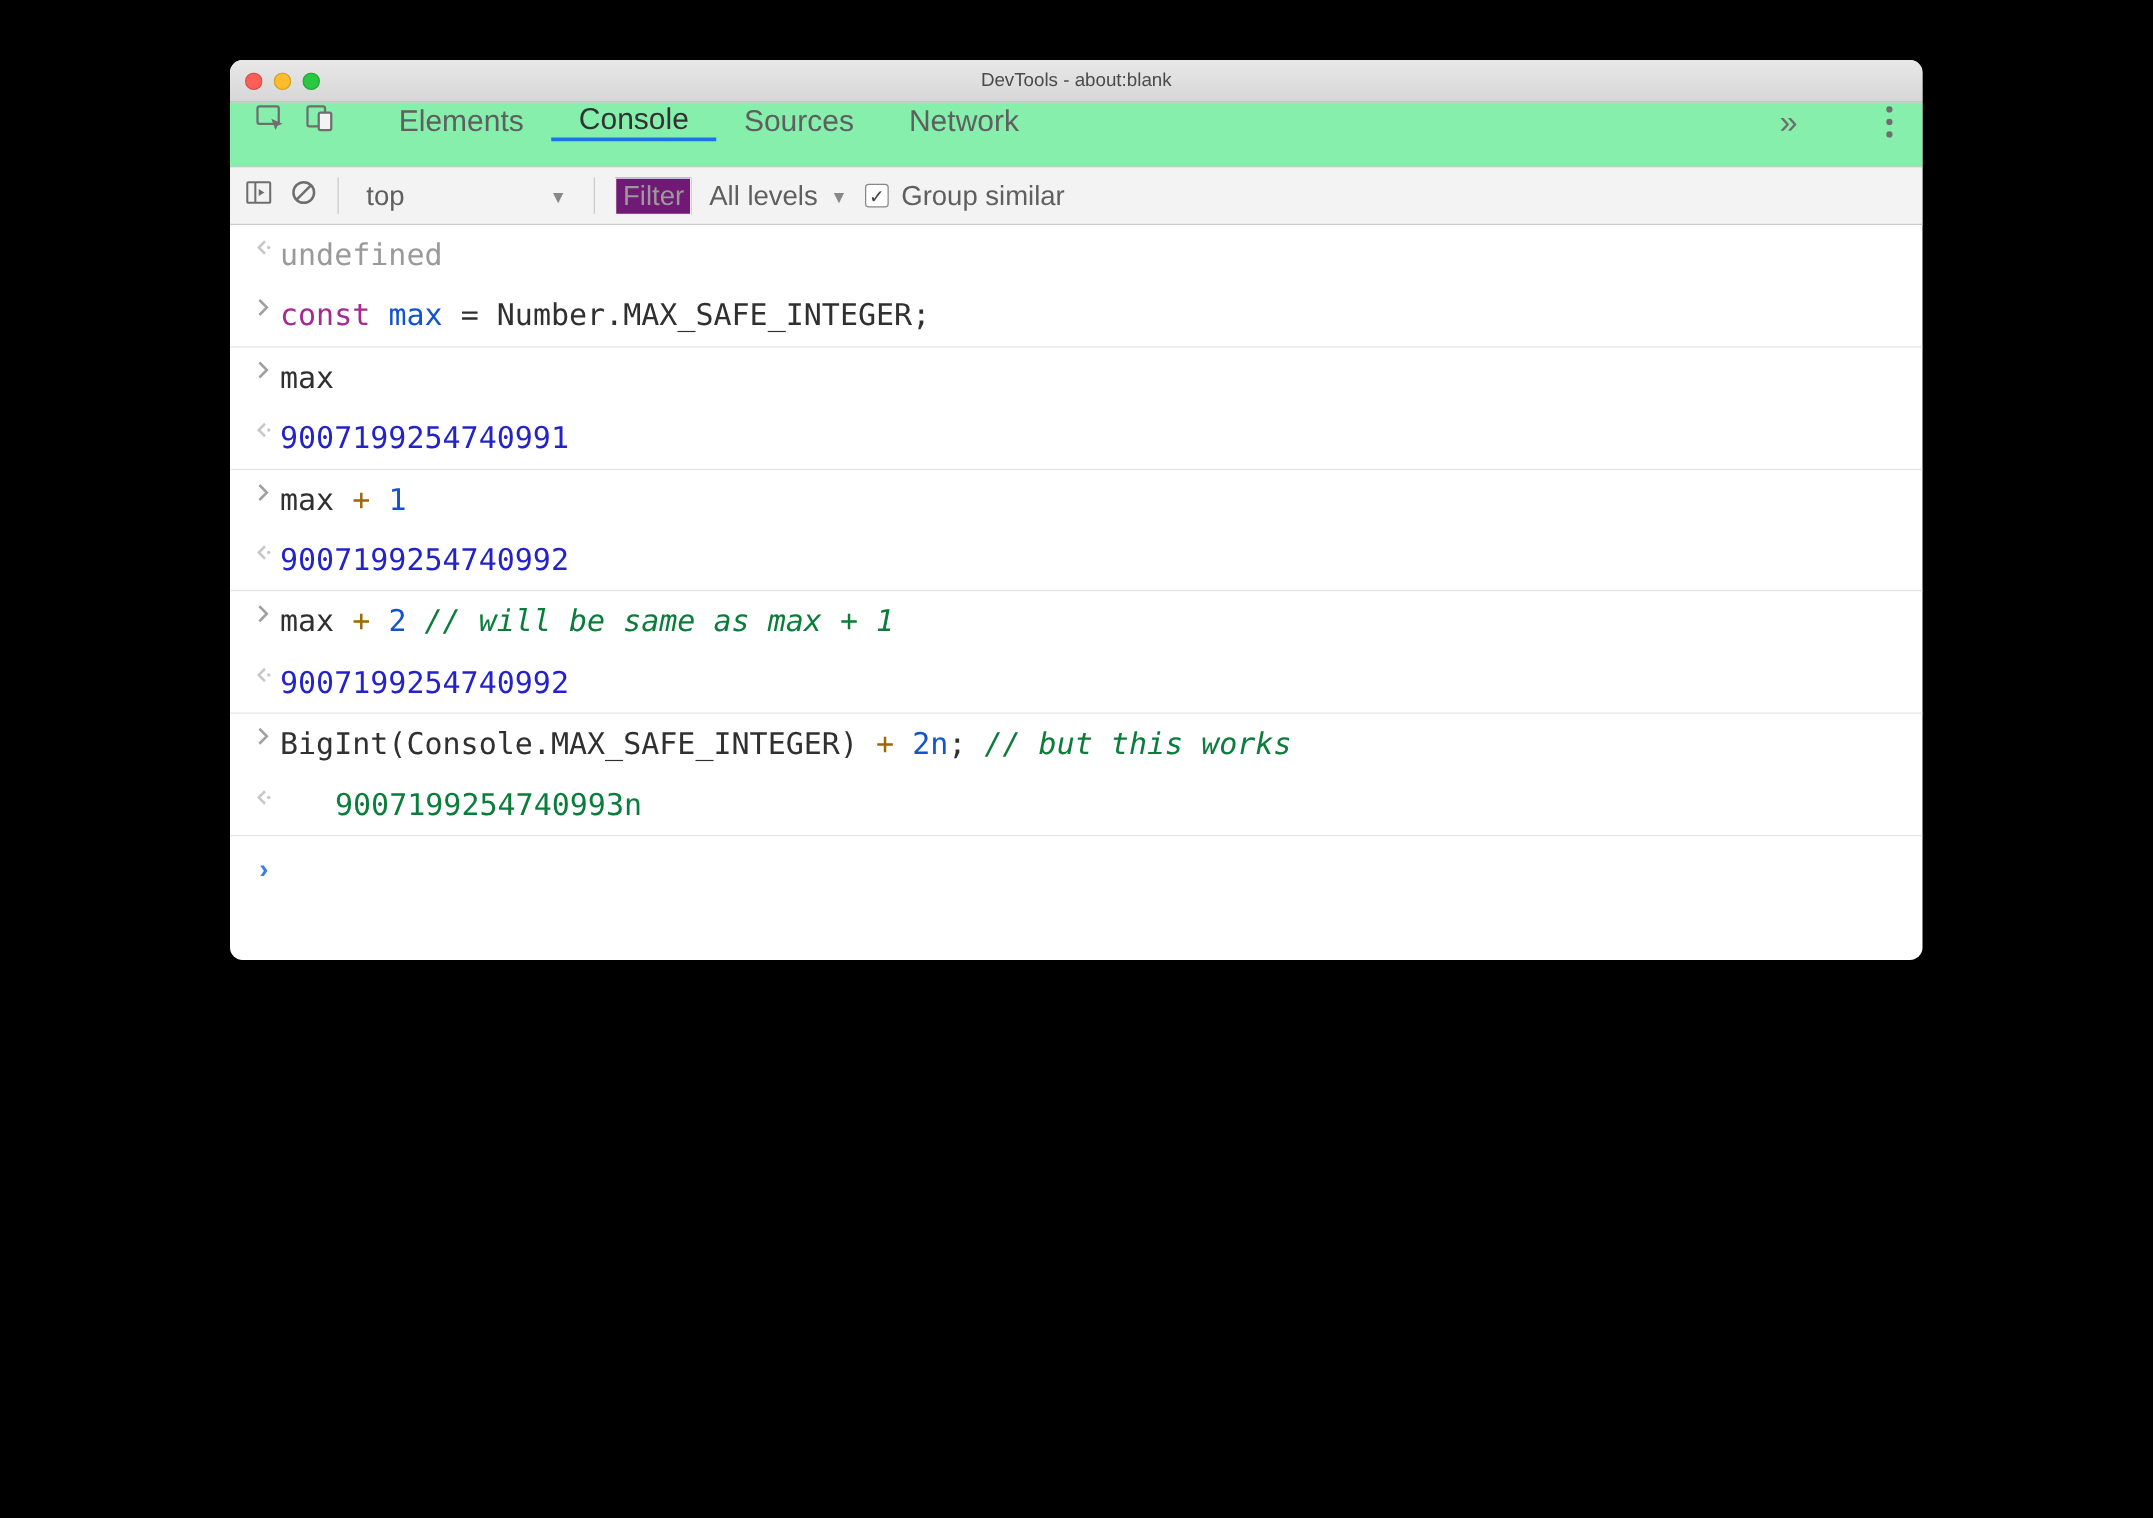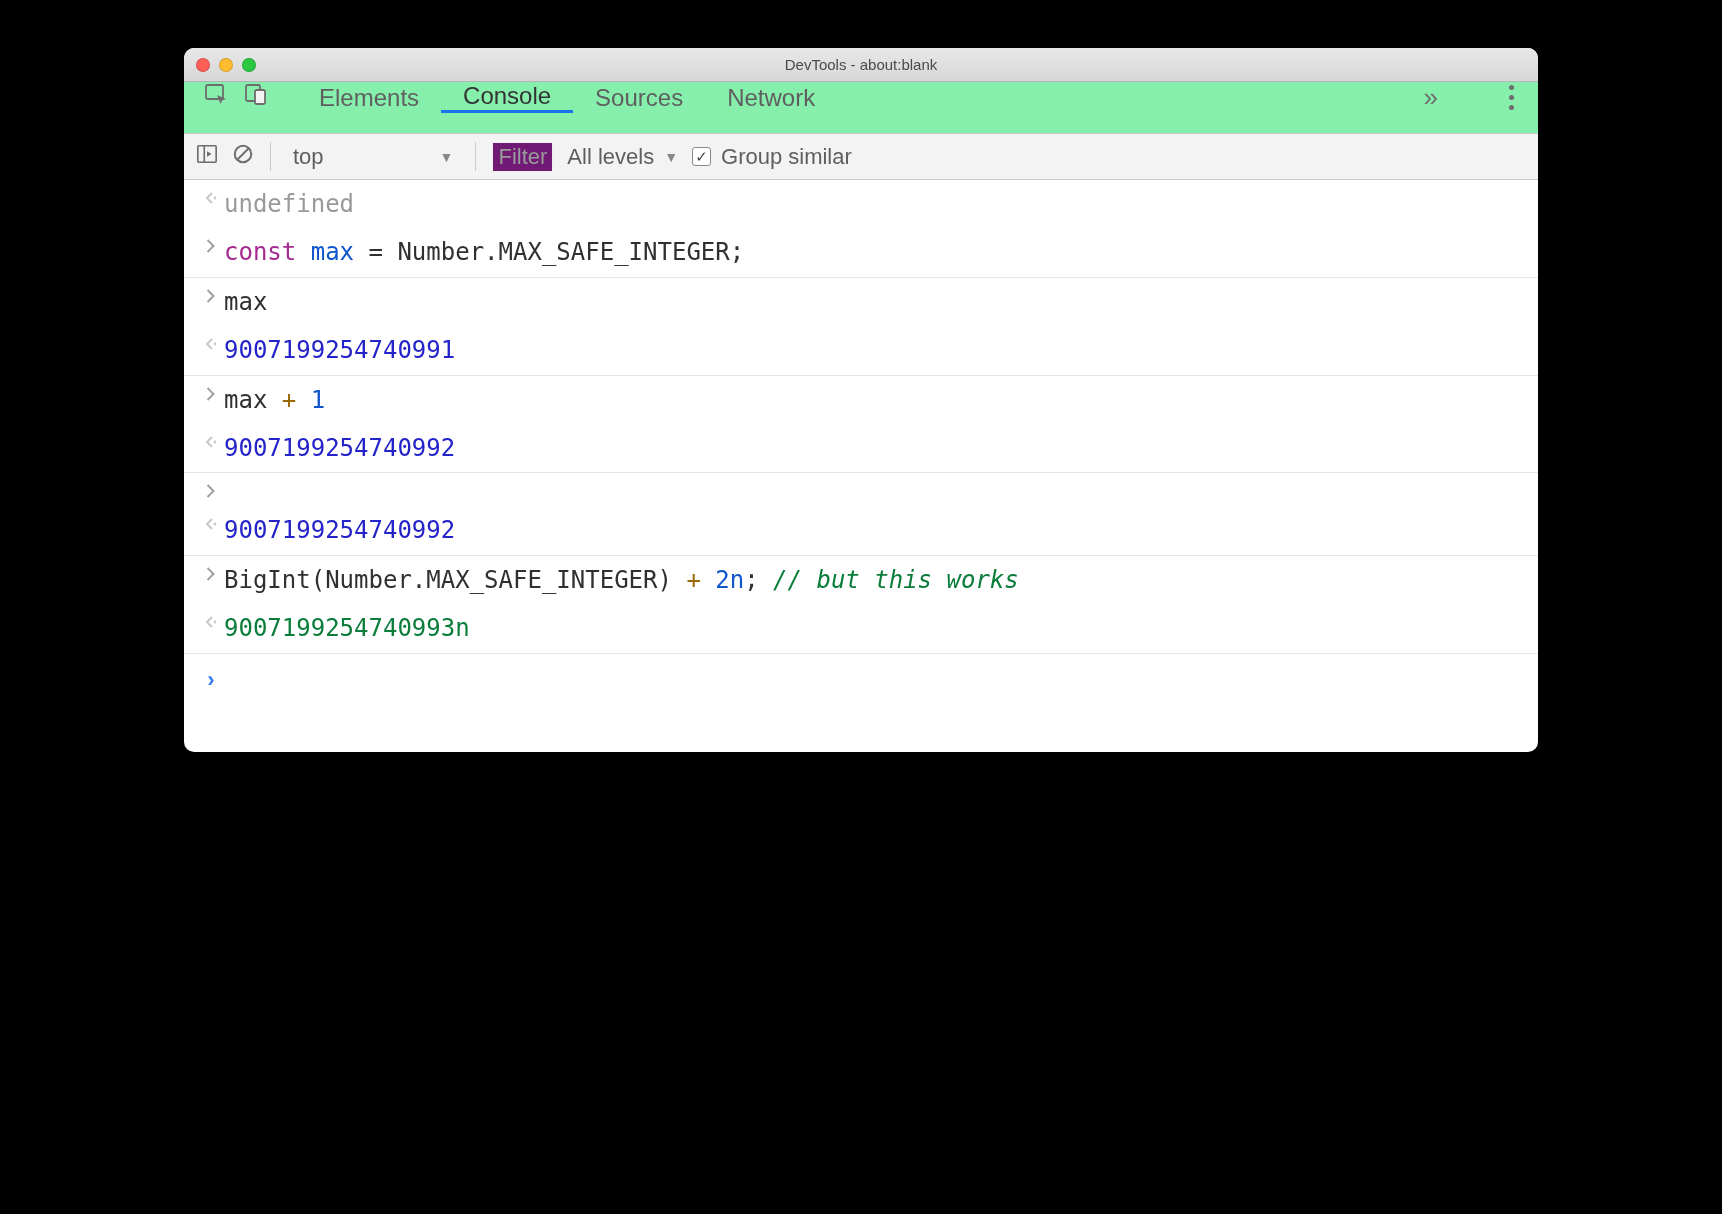--- a/index.html
+++ b/index.html
@@ -93,21 +93,21 @@
     display: flex; align-items: center; justify-content: center;
     color: #a0a0a0; font-size: 18px;
     padding-top: 3px;
   }
   .gut.blue { color:#367cf1; font-size:22px; font-weight:600;}
   .gut svg { display:block; }
   .code { flex: 1; white-space: pre; }
   .tok-keyword { color: #a32a8f; }
   .tok-def { color: #1155cc; }
   .tok-num { color: #1155cc; }
-  .tok-bignum { color: #0b7d3b; }
+  .tok-bignum { color: #0b7d3b; margin-left: 44px; }
   .tok-op { color: #9a6a00; }
   .tok-comment { color: #0b7d3b; font-style: italic; }
   .tok-undef { color: #9a9a9a; }
   .tok-plain { color: #303030; }
   .result .tok-num { color: #2323c9; }
   .pad-bottom{height:50px;}
 </style>
 </head>
 <body>
 
@@ -242,39 +242,40 @@
           <div class="code"><span><span class="tok-num">9007199254740992</span></span></div>
         </div>
       </div>
       <div class="group">
         <div class="row">
           <div class="gut">
             <svg width="11" height="14" viewBox="0 0 10 14">
               <path d="M1 1 L7 7 L1 13" fill="none" stroke="#a0a0a0" stroke-width="2"></path>
             </svg>
           </div>
+          <div class="code"><span><span class="tok-plain">max </span><span class="tok-op">+</span><span class="tok-plain"> </span><span class="tok-num">2</span><span class="tok-plain"> </span><span class="tok-comment">// will be same as max + 1</span></span></div>
         </div>
         <div class="row result">
           <div class="gut">
             <svg width="14" height="14" viewBox="0 0 14 14">
               <path d="M8 2 L3 7 L8 12" fill="none" stroke="#c8c8c8" stroke-width="2"></path>
               <circle cx="11" cy="7" r="1.4" fill="#c8c8c8"></circle>
             </svg>
           </div>
           <div class="code"><span><span class="tok-num">9007199254740992</span></span></div>
         </div>
       </div>
       <div class="group">
         <div class="row">
           <div class="gut">
             <svg width="11" height="14" viewBox="0 0 10 14">
               <path d="M1 1 L7 7 L1 13" fill="none" stroke="#a0a0a0" stroke-width="2"></path>
             </svg>
           </div>
-          <div class="code"><span><span class="tok-plain">BigInt(Number.MAX_SAFE_INTEGER) </span><span class="tok-op">+</span><span class="tok-plain"> </span><span class="tok-num">2n</span><span class="tok-plain">; </span><span class="tok-comment">// but this works</span></span></div>
+          <div class="code"><span><span class="tok-plain">BigInt(Console.MAX_SAFE_INTEGER) </span><span class="tok-op">+</span><span class="tok-plain"> </span><span class="tok-num">2n</span><span class="tok-plain">; </span><span class="tok-comment">// but this works</span></span></div>
         </div>
         <div class="row result">
           <div class="gut">
             <svg width="14" height="14" viewBox="0 0 14 14">
               <path d="M8 2 L3 7 L8 12" fill="none" stroke="#c8c8c8" stroke-width="2"></path>
               <circle cx="11" cy="7" r="1.4" fill="#c8c8c8"></circle>
             </svg>
           </div>
           <div class="code"><span><span class="tok-bignum">9007199254740993n</span></span></div>
         </div>

